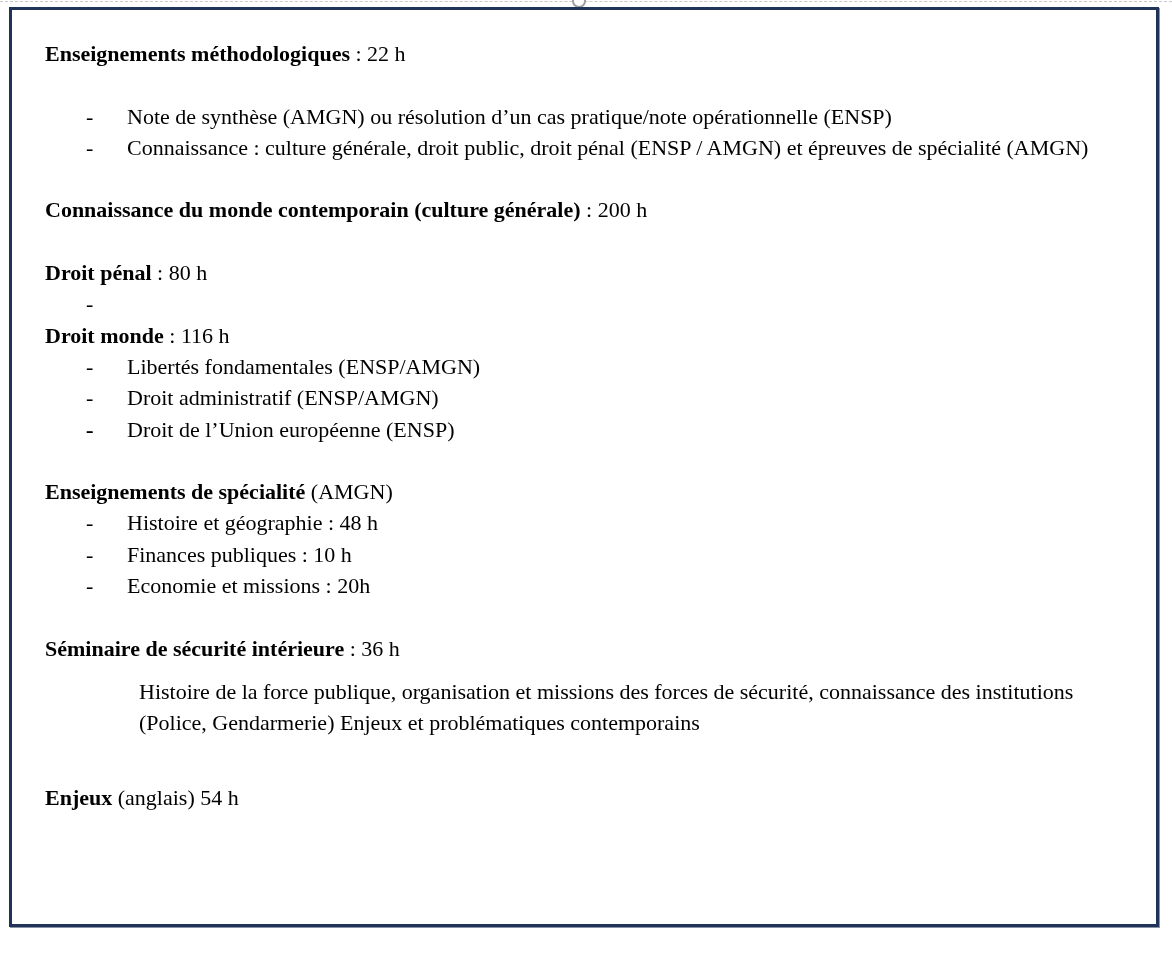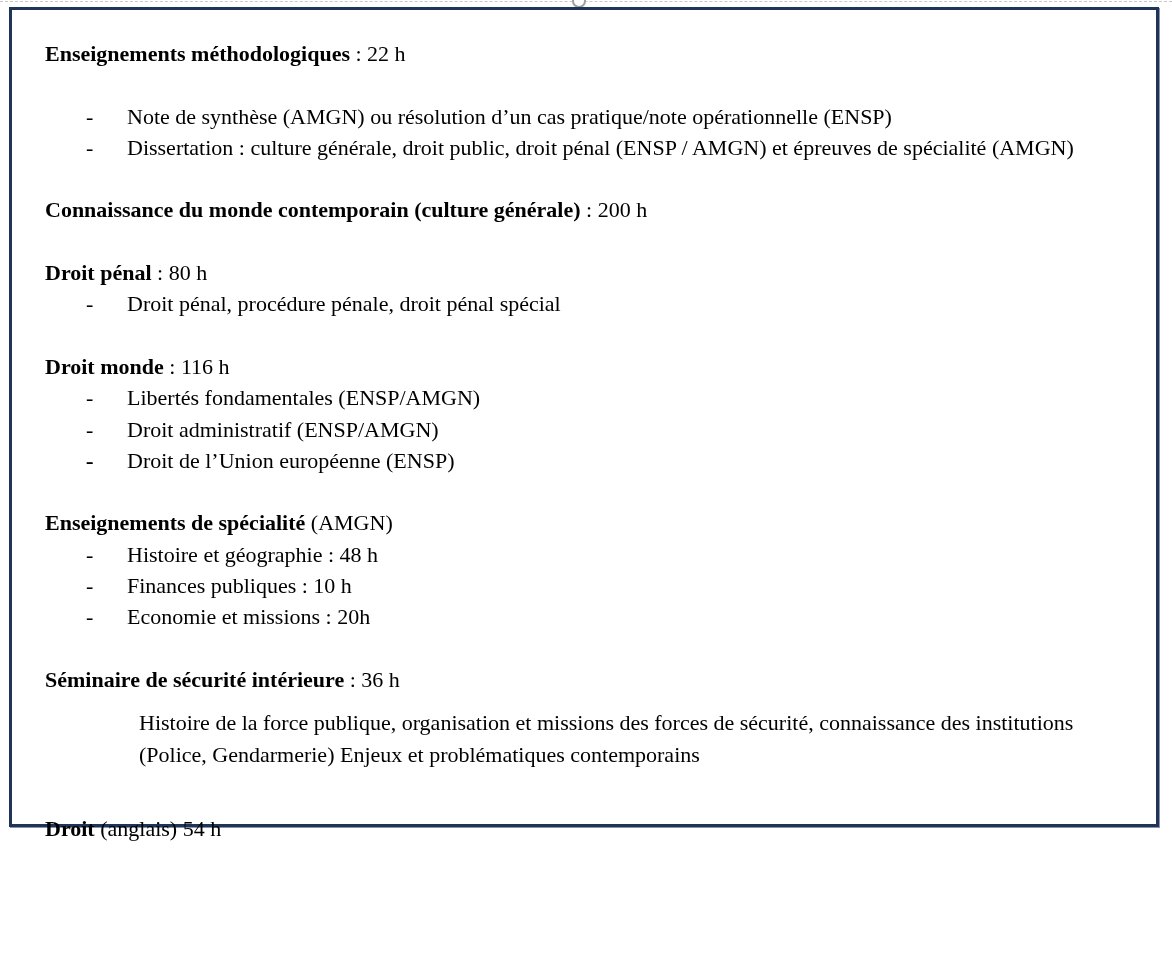--- a/index.html
+++ b/index.html
@@ -31,21 +31,21 @@
       height: 10px;
       border: 2px solid #a0a0a0;
       border-radius: 50%;
       background: #ffffff;
     }
     .frame {
       position: absolute;
       left: 9px;
       top: 7px;
       width: 1150px;
-      height: 820px;
+      height: 920px;
       border: 3px solid #1f3458;
       box-shadow: 1px 1px 0 #8a93a8;
       box-sizing: border-box;
       background: #ffffff;
     }
     .content {
       position: absolute;
       left: 33px;
       top: 28px;
       right: 20px;
@@ -82,34 +82,34 @@
 
 <div class="frame">
   <div class="content">
 
     <p class="section-title">
       <b>Enseignements méthodologiques</b><span> : 22 h</span>
     </p>
     <div class="gap"></div>
     <ul class="bullet-list">
       <li><span class="dash">-</span><span>Note de synthèse (AMGN) ou résolution d’un cas pratique/note opérationnelle (ENSP)</span></li>
-      <li><span class="dash">-</span><span>Dissertation : culture générale, droit public, droit pénal (ENSP / AMGN) et épreuves de spécialité (AMGN)</span></li>
+      <li><span class="dash">-</span><span>Connaissance : culture générale, droit public, droit pénal (ENSP / AMGN) et épreuves de spécialité (AMGN)</span></li>
     </ul>
     <div class="gap"></div>
 
     <p class="section-title">
       <b>Connaissance du monde contemporain (culture générale)</b><span> : 200 h</span>
     </p>
     <div class="gap"></div>
 
     <p class="section-title">
       <b>Droit pénal</b><span> : 80 h</span>
     </p>
     <ul class="bullet-list">
-      <li><span class="dash">-</span><span>Droit pénal, procédure pénale, droit pénal spécial</span></li>
+      <li><span class="dash">-</span></li>
     </ul>
     <div class="gap"></div>
 
     <p class="section-title">
       <b>Droit monde</b><span> : 116 h</span>
     </p>
     <ul class="bullet-list">
       <li><span class="dash">-</span><span>Libertés fondamentales (ENSP/AMGN)</span></li>
       <li><span class="dash">-</span><span>Droit administratif (ENSP/AMGN)</span></li>
       <li><span class="dash">-</span></li>
@@ -127,17 +127,17 @@
     </ul>
     <div class="gap"></div>
 
     <p class="section-title">
       <b>Séminaire de sécurité intérieure</b><span> : 36 h</span>
     </p>
     <p class="indent-para">Histoire de la force publique, organisation et missions des forces de sécurité, connaissance des institutions (Police, Gendarmerie) Enjeux et problématiques contemporains</p>
     <div class="gap"></div>
 
     <p class="section-title">
-      <b>Droit</b><span> (anglais) 54 h</span>
+      <b>Enjeux</b><span> (anglais) 54 h</span>
     </p>
 
   </div>
 </div>
 
 </body></html>

